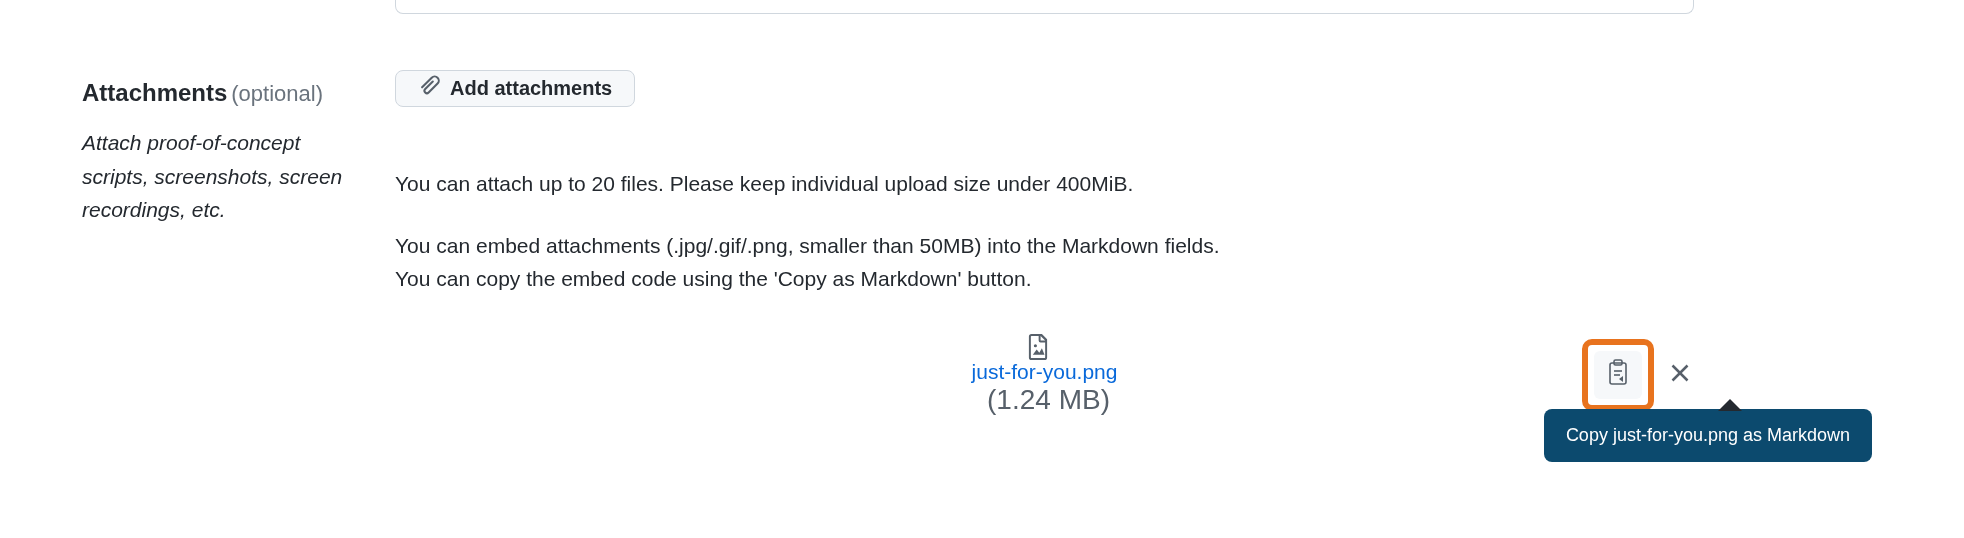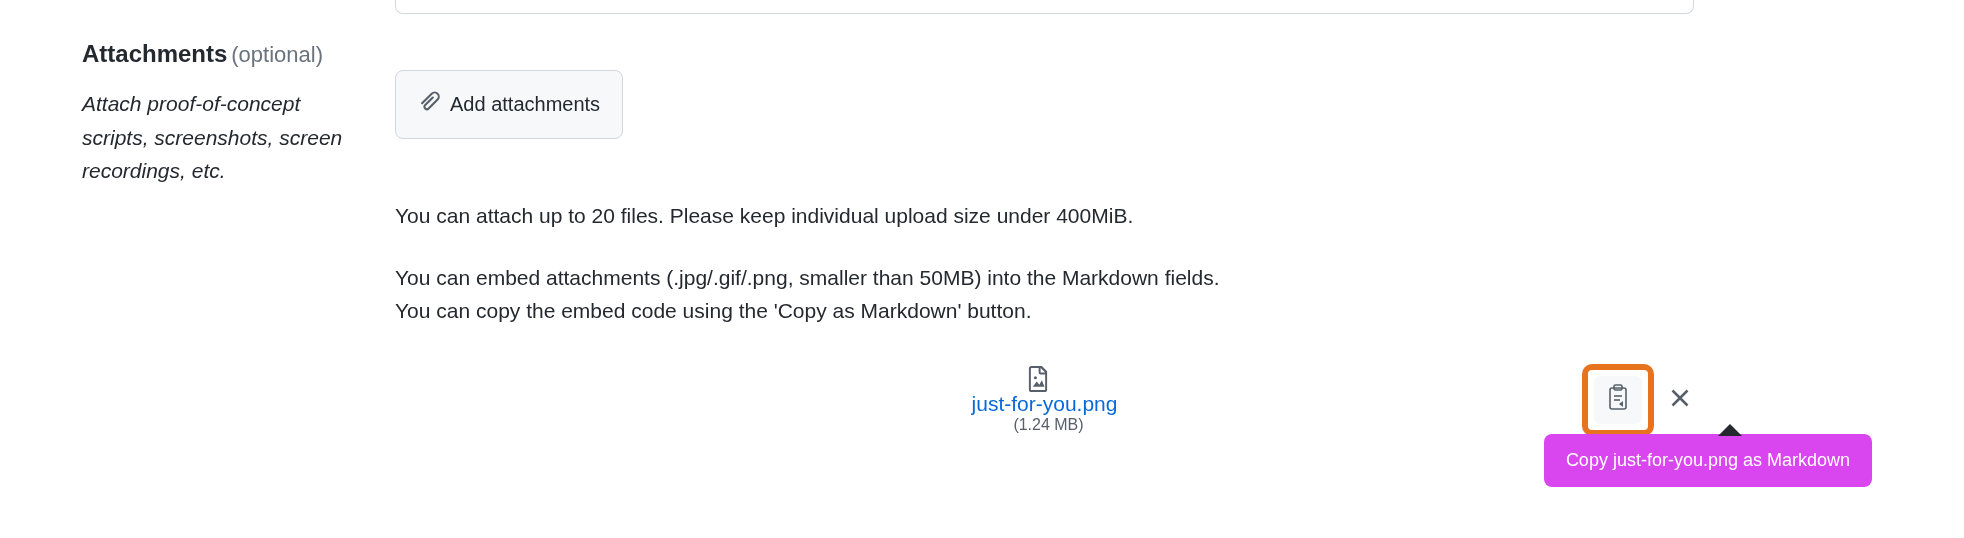--- a/index.html
+++ b/index.html
@@ -16,21 +16,21 @@
       height: 538px;
       position: relative;
     }
     .container {
       display: flex;
       padding: 0;
     }
     .left-column {
       width: 395px;
       padding-left: 82px;
-      padding-top: 38px;
+      padding-top: 77px;
     }
     .right-column {
       flex: 1;
       padding-top: 70px;
       padding-right: 270px;
     }
     .section-heading {
       font-size: 24px;
       font-weight: 600;
       color: #24292f;
@@ -46,26 +46,26 @@
       color: #24292f;
       line-height: 1.6;
       margin-top: 18px;
       max-width: 280px;
       font-style: italic;
     }
     .add-button {
       display: inline-flex;
       align-items: center;
       gap: 10px;
-      padding: 20px 22px;
+      padding: 4px 22px;
       background: #f6f8fa;
       border: 1px solid #d0d7de;
       border-radius: 8px;
       font-size: 20px;
-      font-weight: 400;
+      font-weight: 700;
       color: #24292f;
       cursor: pointer;
     }
     .add-button svg {
       width: 22px;
       height: 22px;
       fill: #57606a;
     }
     .help-text {
       font-size: 21px;
@@ -98,21 +98,21 @@
       width: 100%;
       height: 100%;
       fill: #57606a;
     }
     .file-name {
       font-size: 21px;
       color: #0969da;
       text-decoration: none;
     }
     .file-size {
-      font-size: 16px;
+      font-size: 28px;
       color: #57606a;
       margin-left: 8px;
       text-align: center;
     }
     .file-actions {
       position: absolute;
       right: 0;
       top: 50%;
       transform: translateY(-50%);
       display: flex;
@@ -160,21 +160,21 @@
       width: 20px;
       height: 20px;
       stroke: #57606a;
       stroke-width: 2;
       fill: none;
     }
     .tooltip {
       position: absolute;
       top: 70px;
       right: -178px;
-      background: #d946ef;
+      background: #0c4a6e;
       color: #ffffff;
       padding: 16px 22px;
       border-radius: 8px;
       font-size: 18px;
       white-space: nowrap;
     }
     .tooltip::before {
       content: '';
       position: absolute;
       top: -10px;

